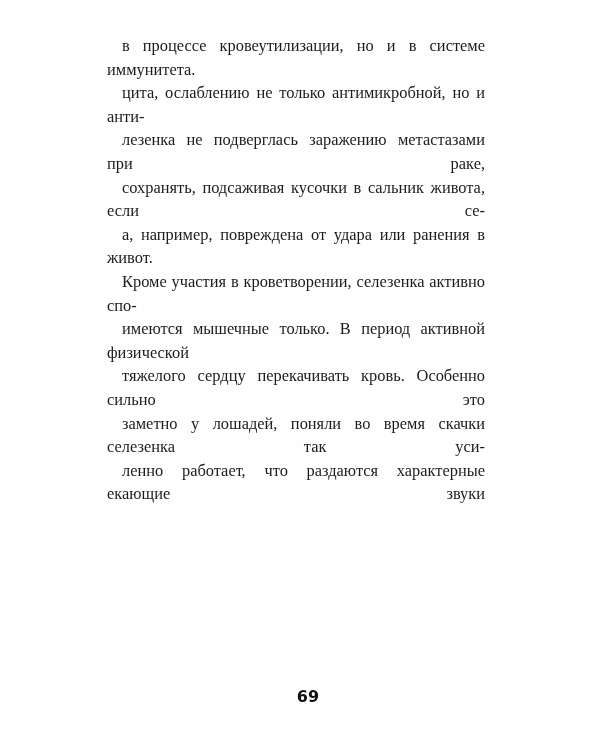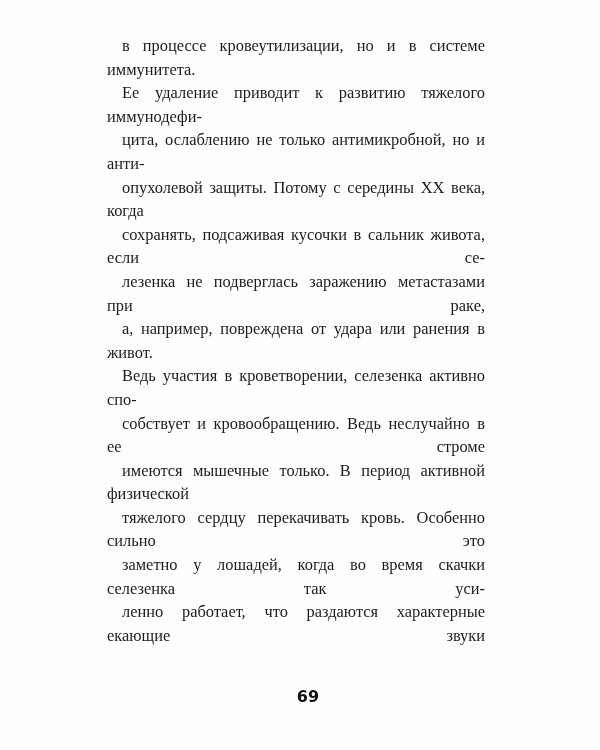--- a/index.html
+++ b/index.html
@@ -43,30 +43,27 @@
       padding-left: 8px;
     }
     .line { display: block; text-align: justify; text-align-last: justify; }
   </style>
 </head>
 <body>
 
 <div class="page">
   <div class="para">
     <span class="line">в процессе кровеутилизации, но и в системе иммунитета.</span>
-    <span class="line">Ее удаление приводит к развитию тяжелого иммунодефи-</span>
     <span class="line">цита, ослаблению не только антимикробной, но и анти-</span>
-    <span class="line">опухолевой защиты. Потому с середины XX века, когда</span>
+    <span class="line">лезенка не подверглась заражению метастазами при раке,</span>
     <span class="line">сохранять, подсаживая кусочки в сальник живота, если се-</span>
-    <span class="line">лезенка не подверглась заражению метастазами при раке,</span>
     <span class="line">а, например, повреждена от удара или ранения в живот.</span>
-    <span class="line">Ведь участия в кроветворении, селезенка активно спо-</span>
-    <span class="line">собствует и кровообращению. Ведь неслучайно в ее строме</span>
+    <span class="line">Кроме участия в кроветворении, селезенка активно спо-</span>
     <span class="line">имеются мышечные только. В период активной физической</span>
     <span class="line">тяжелого сердцу перекачивать кровь. Особенно сильно это</span>
-    <span class="line">заметно у лошадей, когда во время скачки селезенка так уси-</span>
+    <span class="line">заметно у лошадей, поняли во время скачки селезенка так уси-</span>
     <span class="line">ленно работает, что раздаются характерные екающие звуки</span>
 
   </div>
 
 </div>
 
 <div class="page-number">69</div>
 
 </body></html>

